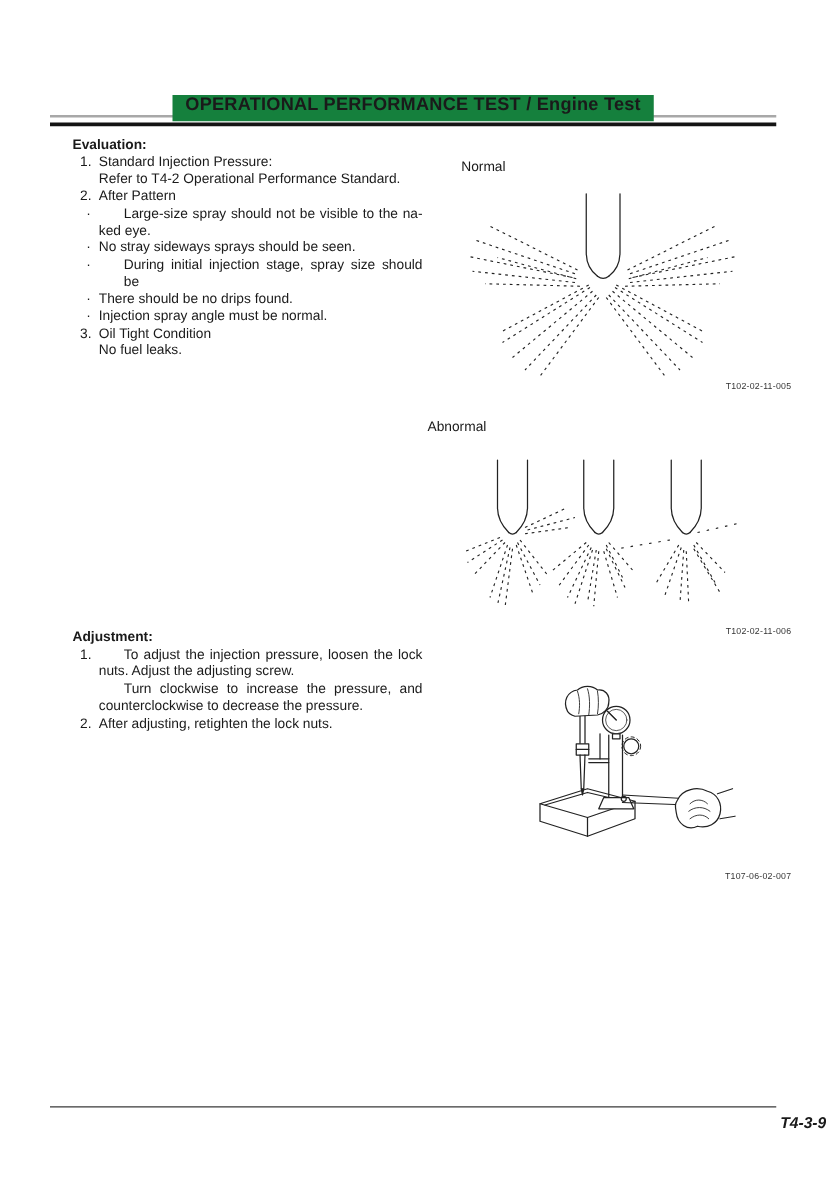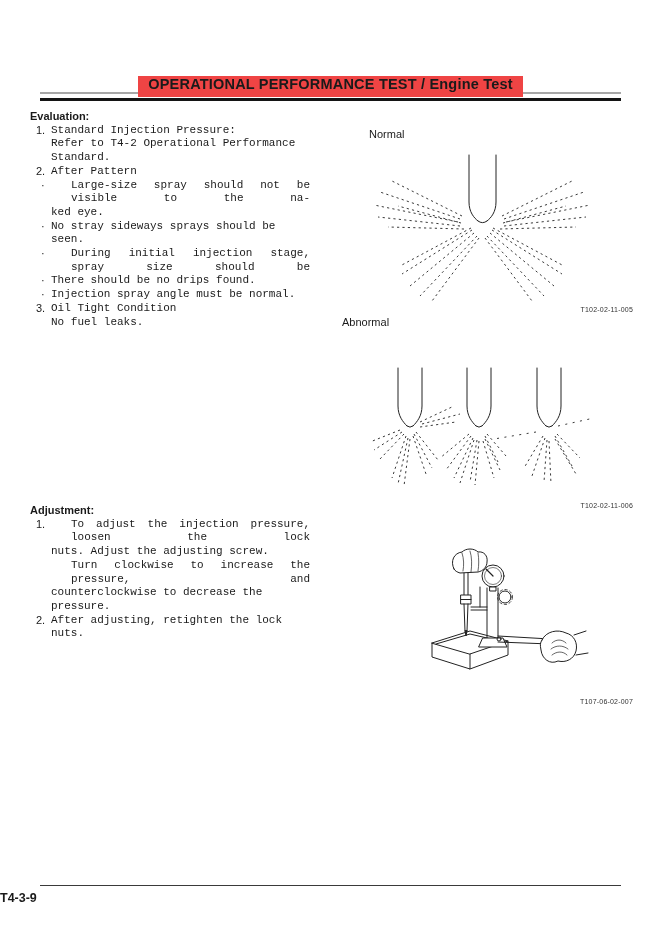--- a/index.html
+++ b/index.html
@@ -2,57 +2,57 @@
 <html><head>
 <meta charset="utf-8">
 <style>
   html,body{margin:0;padding:0;background:#fff;}
   .page{position:relative;width:661px;height:945px;background:#ffffff;
         font-family:"Liberation Sans",sans-serif;color:#1a1a1a;overflow:hidden;}
 
   
   .title{position:absolute;top:76px;left:0;right:0;text-align:center;
          font-size:14.5px;font-weight:bold;letter-spacing:.2px;line-height:17px;z-index:2;}
-  .title span{background:#ef4444;display:inline-block;padding:0 10px 4px 10px;}
+  .title span{background:#15803d;display:inline-block;padding:0 10px 4px 10px;}
   .rule-gray{position:absolute;left:40px;right:40px;top:92px;height:2px;background:#a8a8a8;z-index:1;}
   .rule-black{position:absolute;left:40px;right:40px;top:98px;height:3.4px;background:#141414;z-index:3;}
 
   
-  .col{position:absolute;left:30px;width:280px;font-size:11px;line-height:13.7px;}
+  .col{position:absolute;left:58px;width:280px;font-size:11px;line-height:13.7px;}
   #evaluation{top:110px;}
   #adjustment{top:480px;margin-top:24px;}
   .h{font-weight:bold;}
   .row{display:flex;}
   .m{flex:0 0 21px;box-sizing:border-box;}
   .row.num .m{padding-left:6px;}
   .row.bul .m{padding-left:11px;}
-  .t{flex:1;font-family:Liberation Mono, monospace;}
+  .t{flex:1;}
   .t.jl{text-align:justify;text-align-last:justify;padding-left:20px;}
 
   
   .fig-label{position:absolute;left:342px;font-size:11px;}
   #lbl-normal{top:128px;margin-left:27px;}
-  #lbl-abnormal{top:316px;}
+  #lbl-abnormal{top:336px;}
   .fig-code{position:absolute;right:28px;font-size:7px;letter-spacing:.2px;color:#333;line-height:8px;}
   #code-normal{top:306px;}
   #code-abnormal{top:502px;}
   #code-tester{top:698px;}
 
   
   .diagram{position:absolute;}
   #svg-normal{left:358px;top:150px;}
   #svg-abnormal{left:358px;top:362px;}
   #svg-tester{left:420px;top:547px;}
   .ink{stroke:#222;fill:none;stroke-width:1;stroke-linecap:round;stroke-linejoin:round;}
   .spray line{stroke:#222;stroke-width:.9;stroke-dasharray:2.2 3.2;}
   .spray .sparse{stroke-dasharray:2 5.5;}
 
   
   .footer-rule{position:absolute;left:40px;right:40px;top:885px;height:1.4px;background:#3a3a3a;}
-  .page-num{position:absolute;left:0;right:0;top:891px;text-align:left;font-weight:bold;font-size:12.5px;}
+  .page-num{position:absolute;left:0;right:0;top:891px;text-align:right;font-weight:bold;font-size:12.5px;font-style:italic;}
 </style>
 </head>
 <body>
 
 <div class="page">
 
   <div class="rule-gray"></div>
   <div class="title">
     <span>OPERATIONAL PERFORMANCE TEST / Engine Test</span>
   </div>

